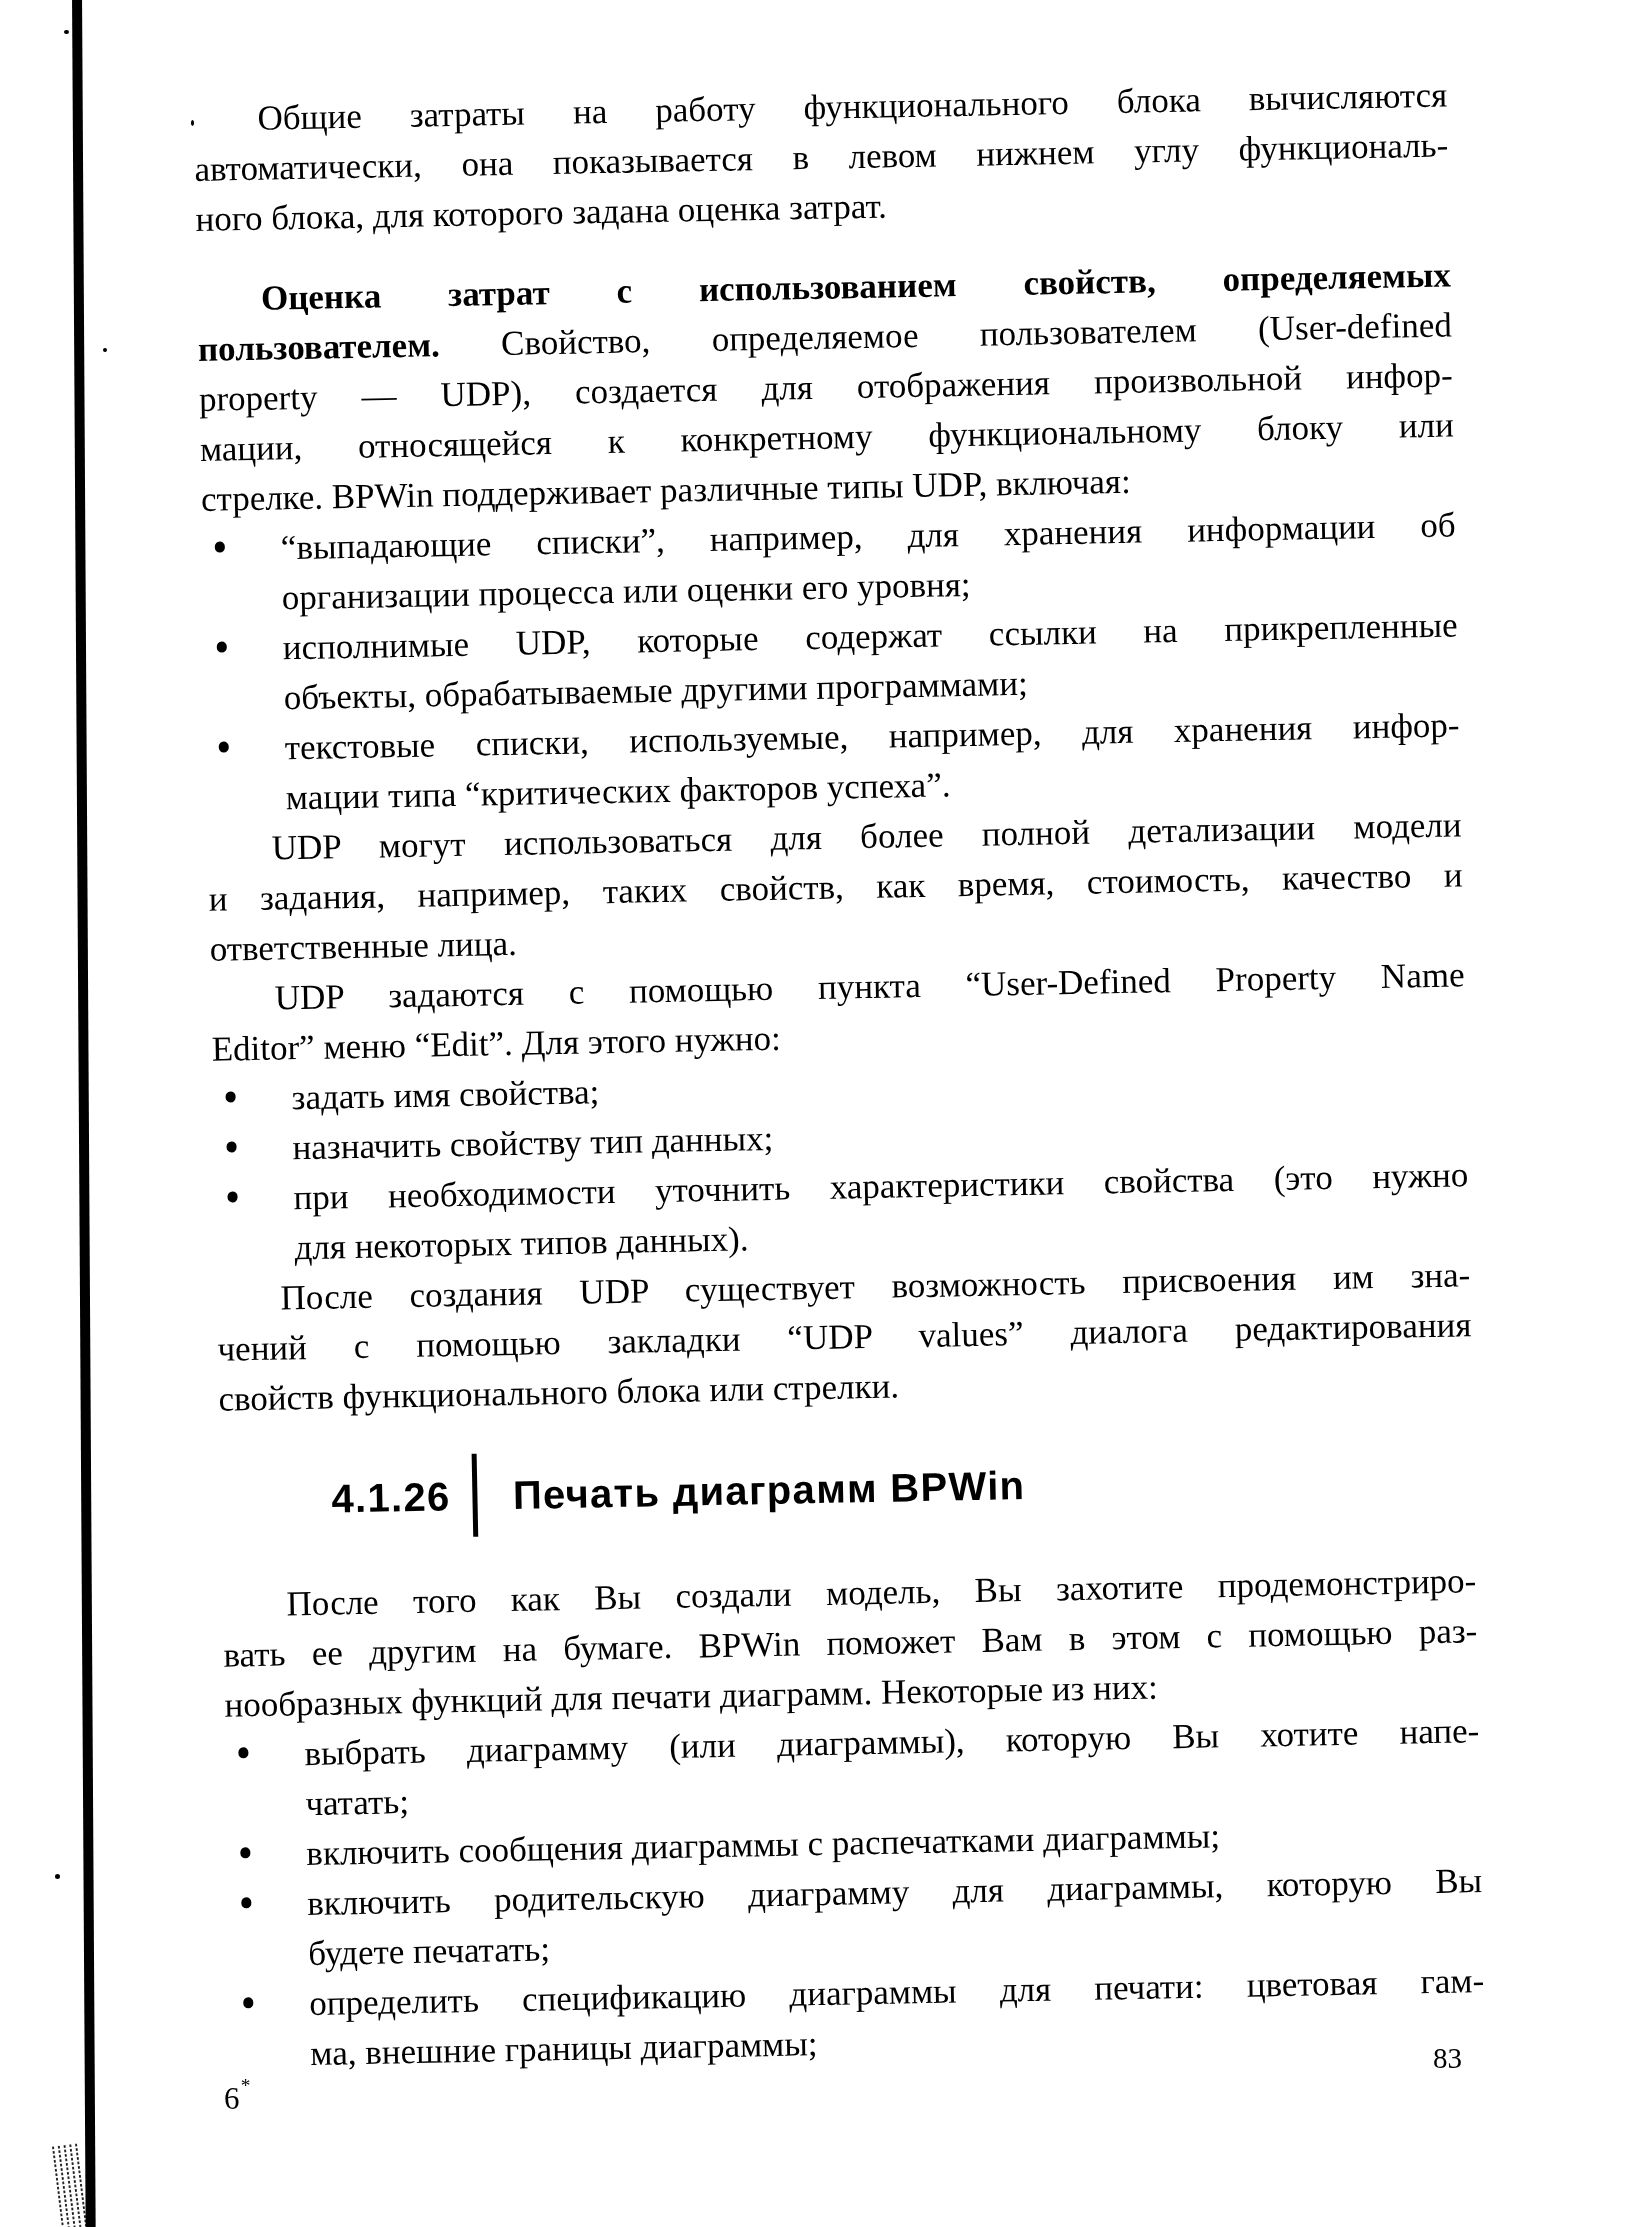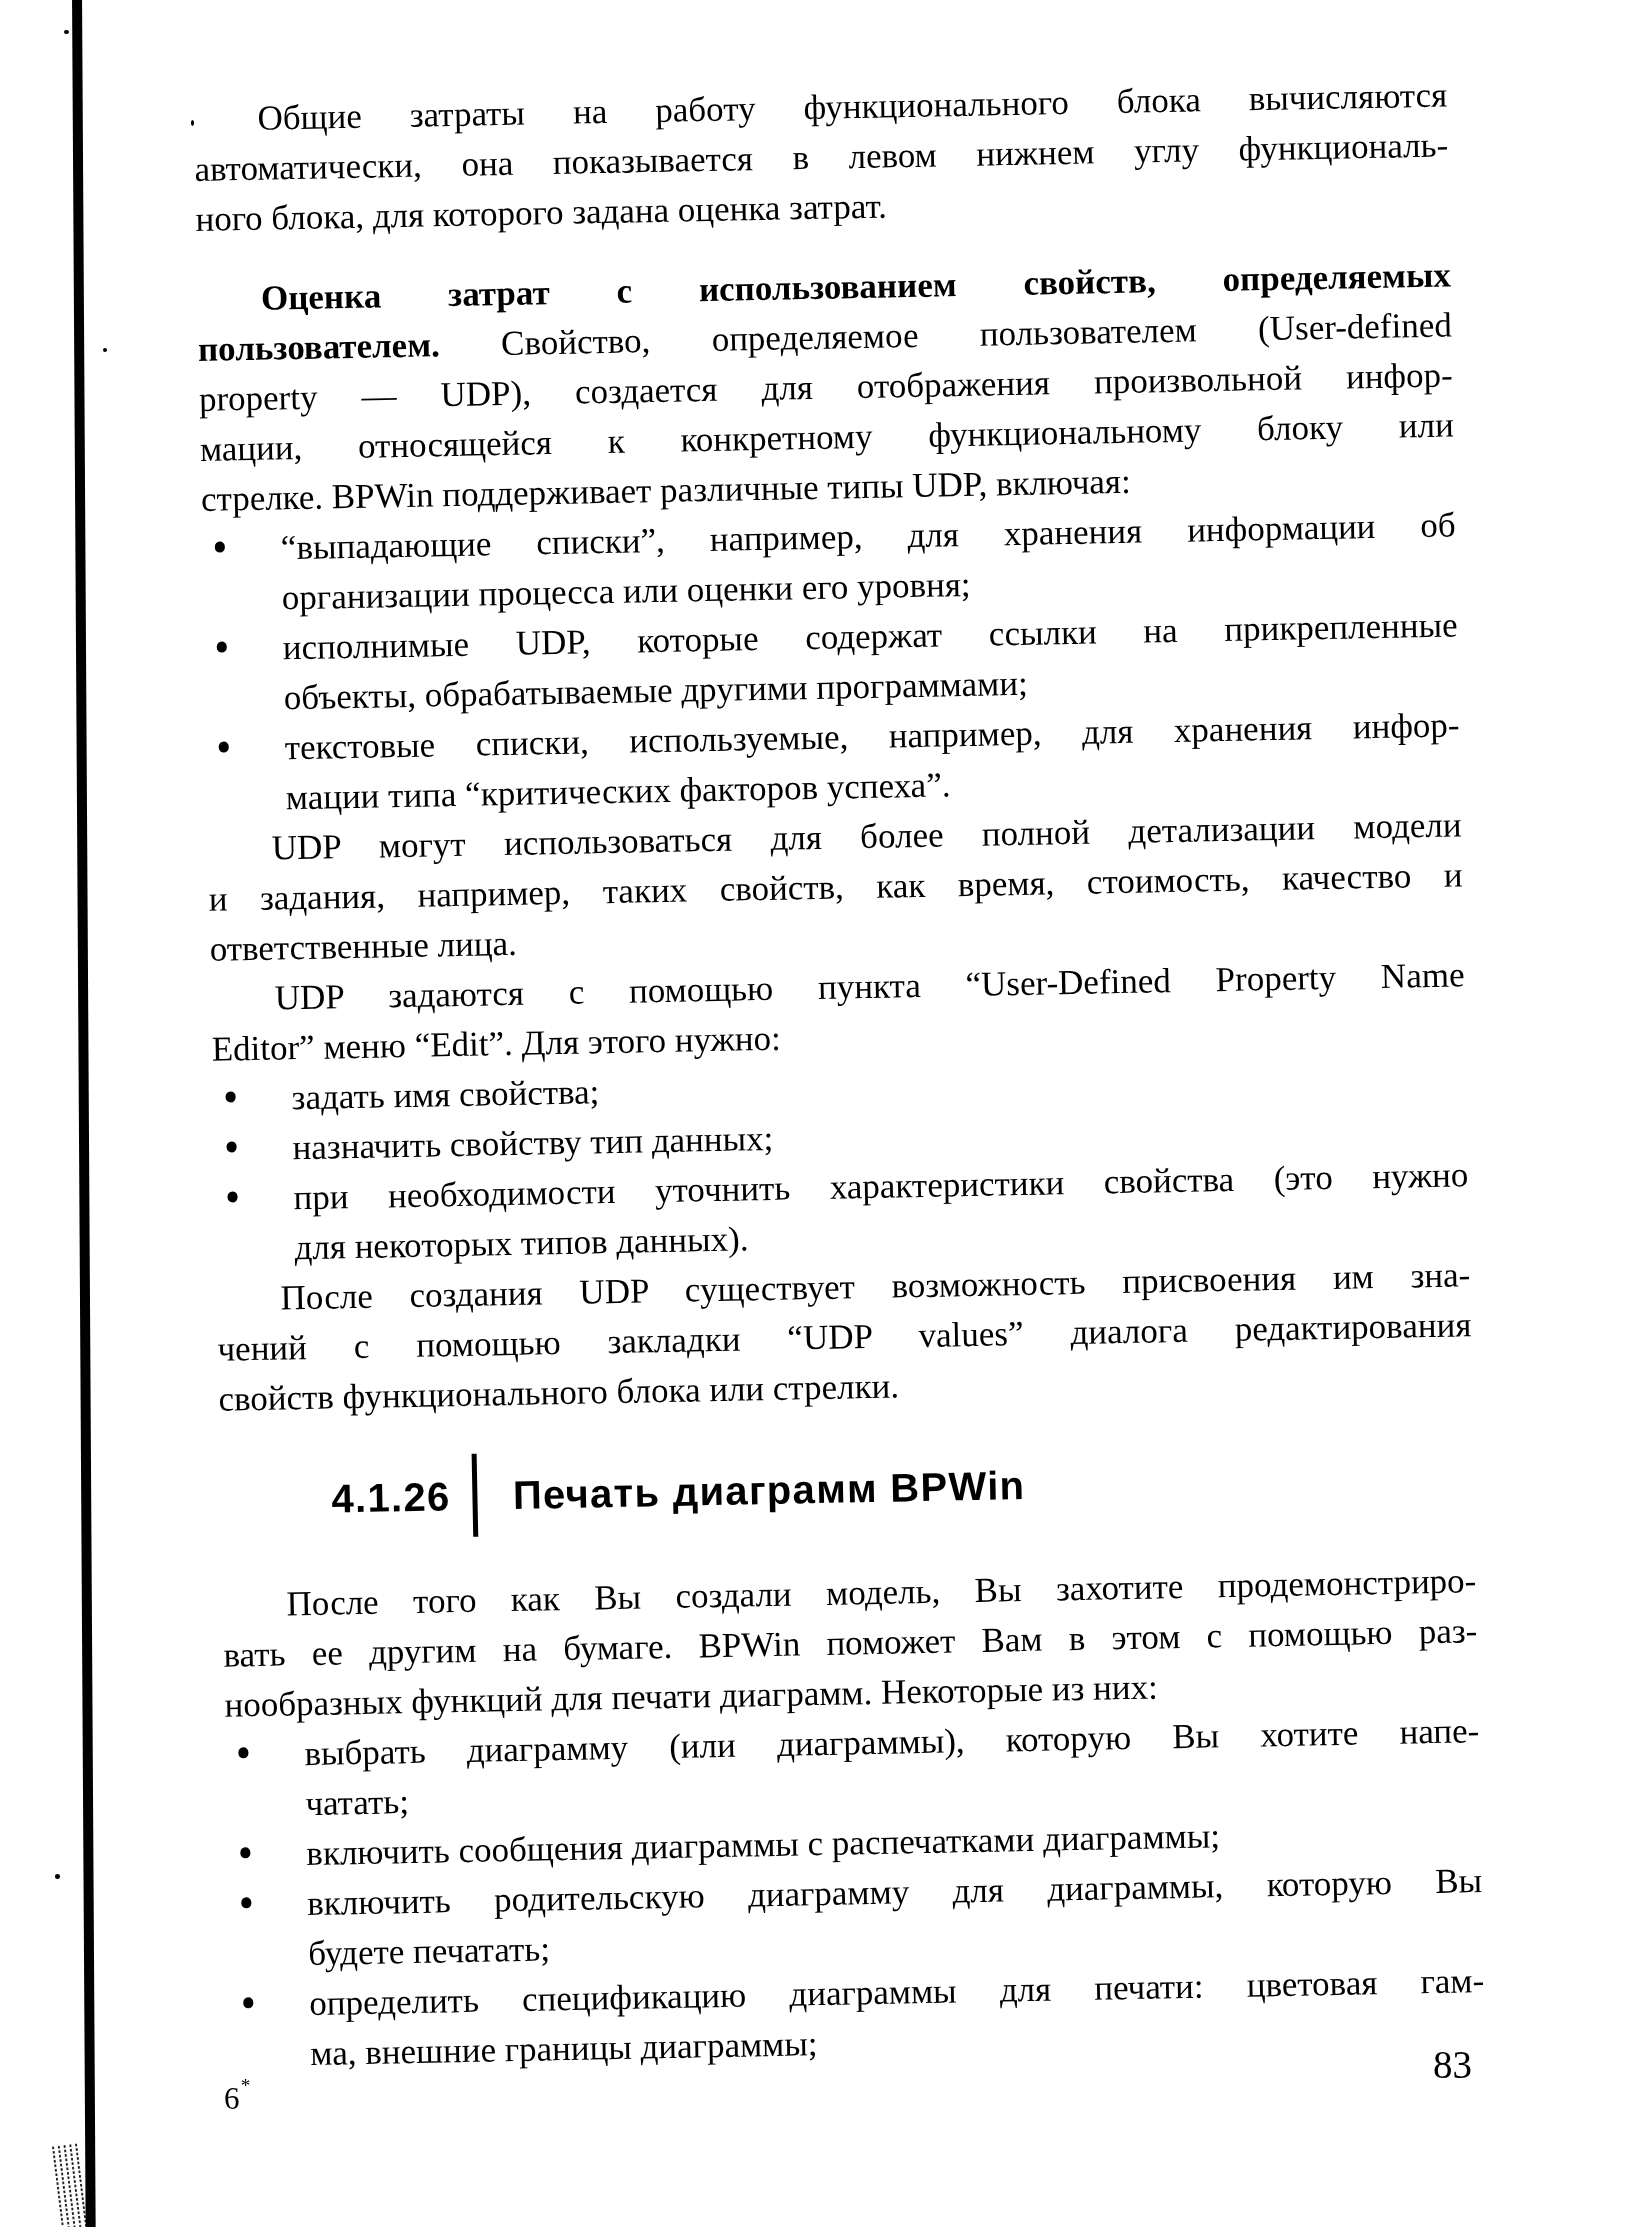--- a/index.html
+++ b/index.html
@@ -22,21 +22,21 @@
   .bullets .li{position:relative;padding-left:79px;}
   .dot{position:absolute;left:13px;top:17.4px;width:10.3px;height:10.3px;border-radius:50%;background:#000;}
   .blk{margin:0;}
   .b1{margin-top:30px;}
   .heading{display:flex;align-items:center;margin:34px 0 39px 0;padding-left:111px;
            font-family:"Liberation Sans",sans-serif;font-weight:700;font-size:40px;
            letter-spacing:1.3px;line-height:1;}
   .h-num{flex:none;}
   .h-bar{flex:none;width:4.5px;height:83px;background:#000;margin-left:22px;margin-right:36px;}
   .h-title{flex:none;}
-  .page-number{position:absolute;left:1433px;top:2042px;font-size:39px;}
+  .page-number{position:absolute;left:1433px;top:2042px;font-size:29px;}
   .signature{position:absolute;left:224px;top:2075px;font-size:31px;}
   .signature .mark{font-size:19.3px;vertical-align:17px;margin-left:1.3px;letter-spacing:0;}
   .speck{position:absolute;background:#000;border-radius:50%;}
 </style>
 </head>
 <body>
 
 <div class="page">
   <div class="binding"></div>
   <div class="binding-noise"></div>

